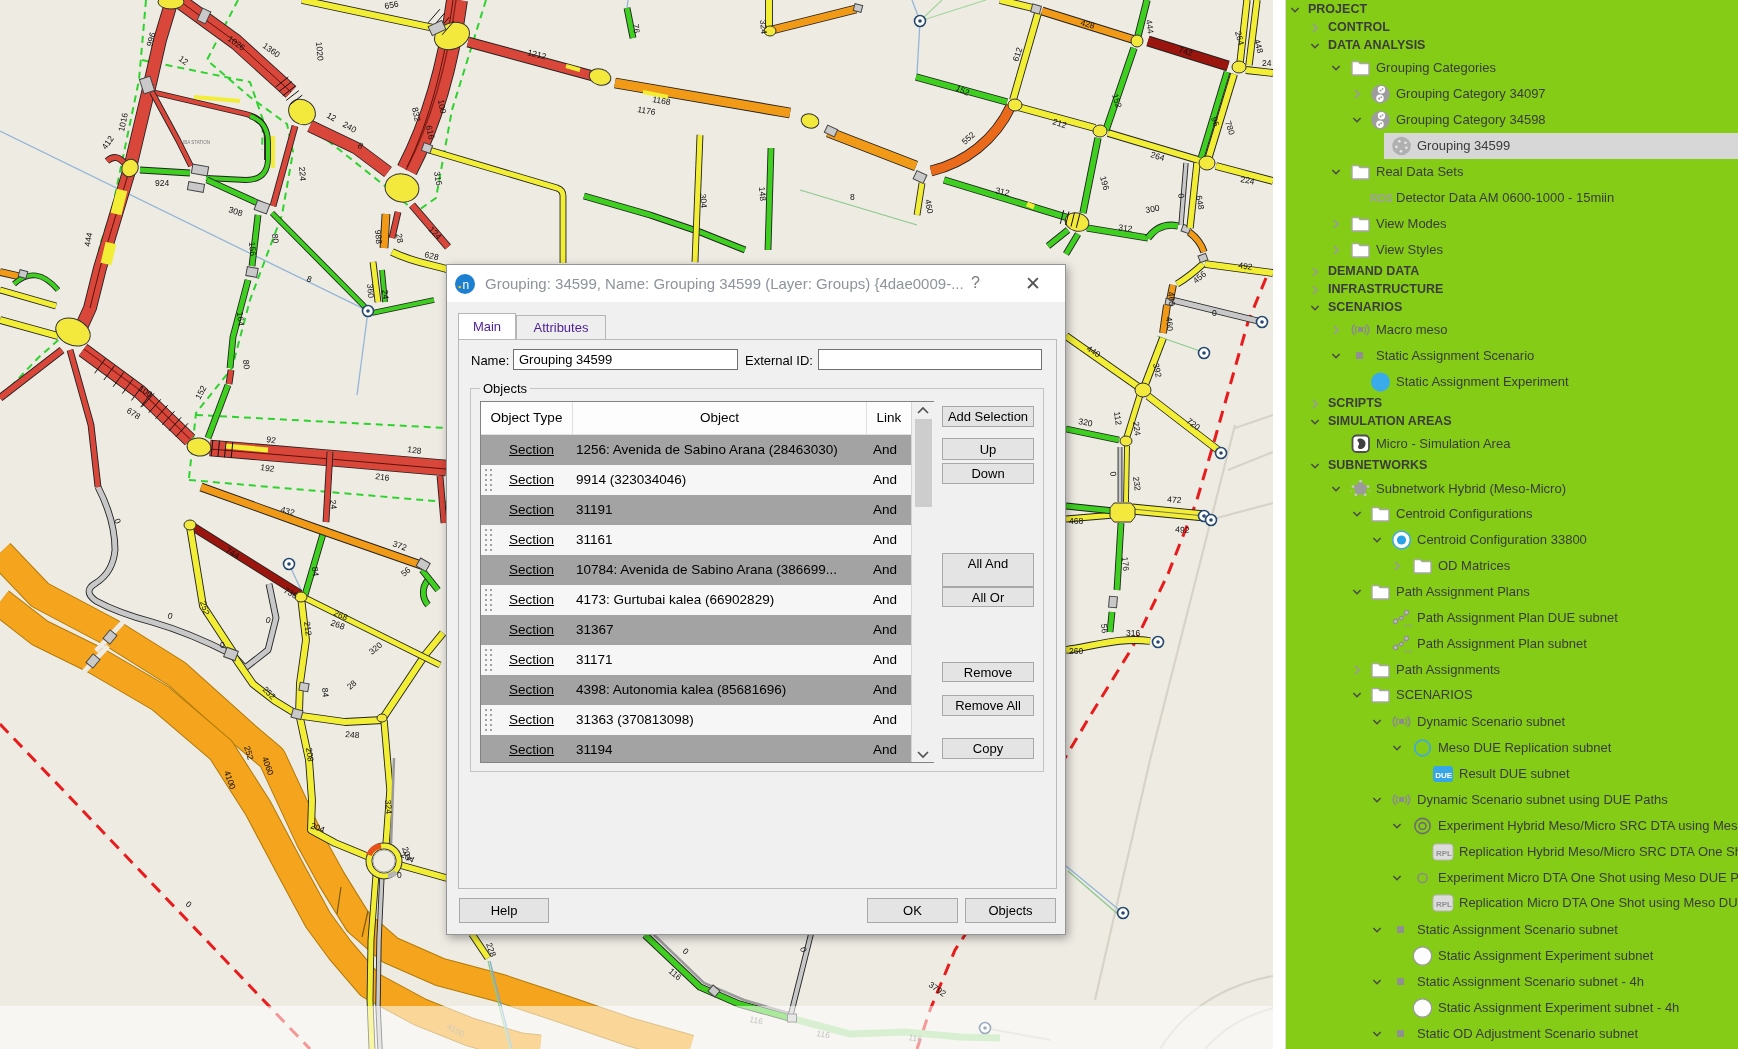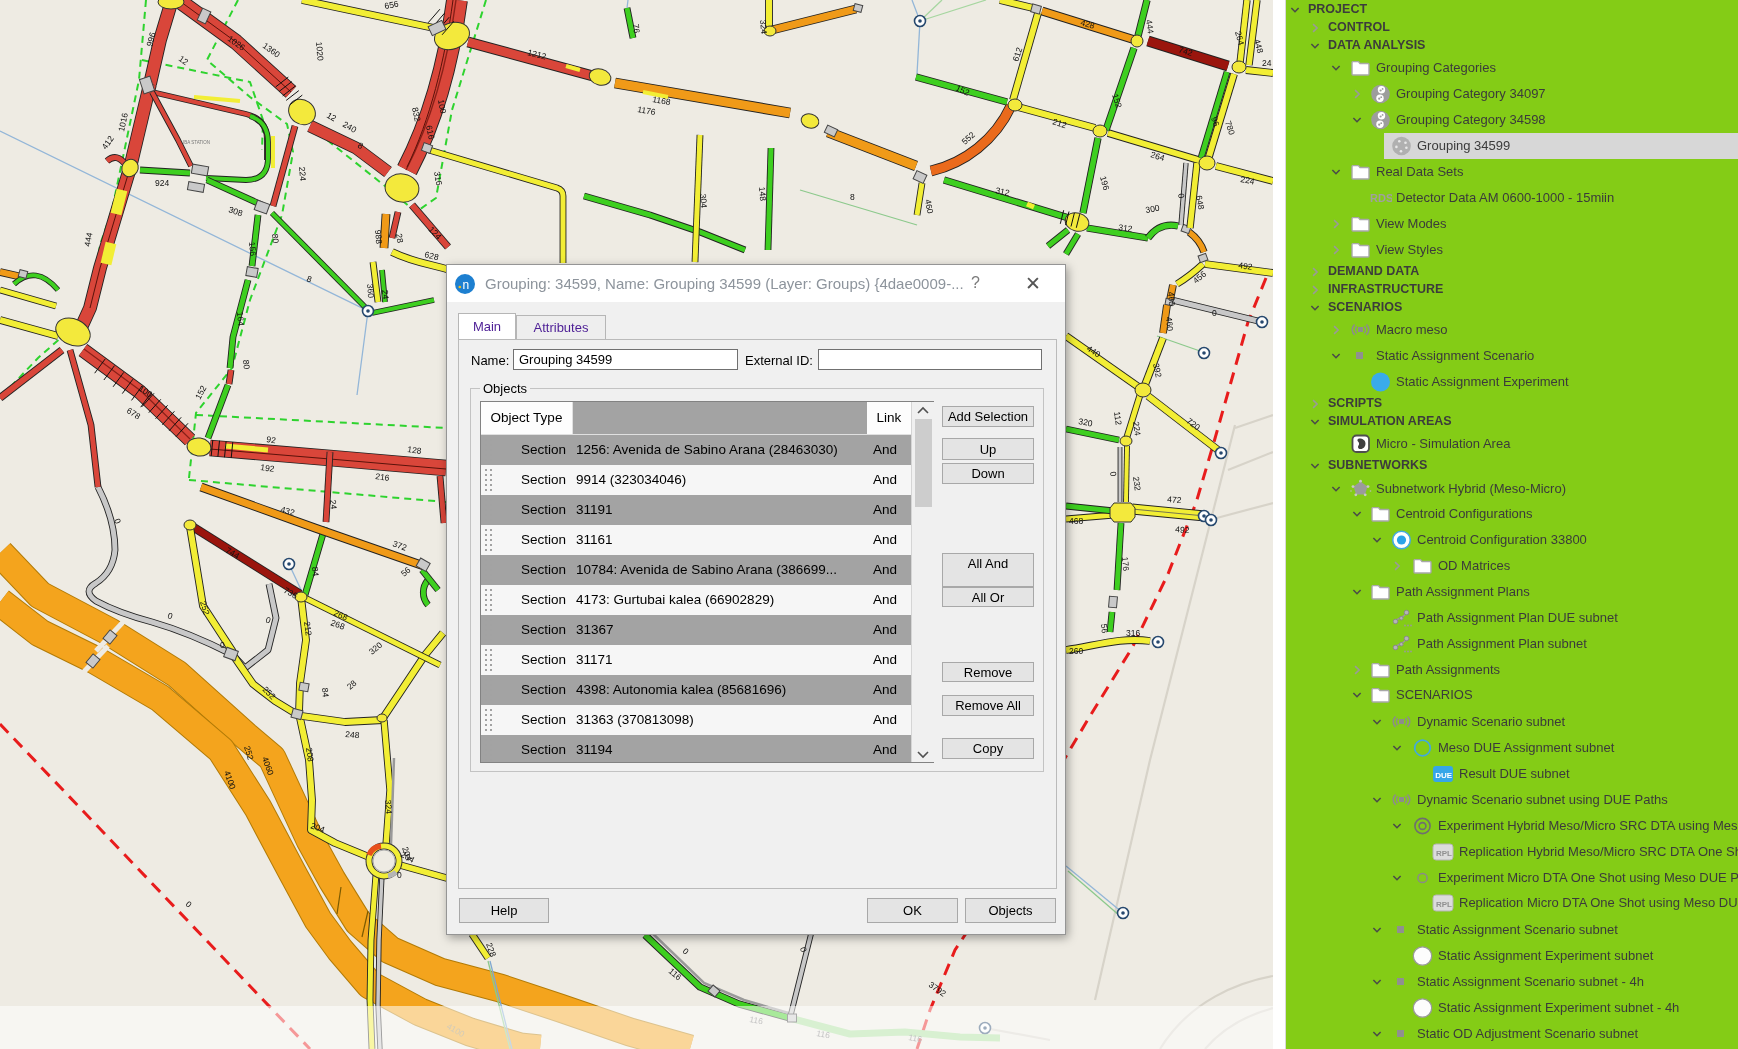--- a/index.html
+++ b/index.html
@@ -24,21 +24,21 @@
 #tabattr { left:69px; top:50px; width:90px; height:24px; background:#eeeeee; border:1px solid #b6b6b6; border-bottom:none; line-height:23px; z-index:2; }
 #pane { position:absolute; left:11px; top:74px; width:599px; height:550px; border:1px solid #bababa; background:#f0f0f0; }
 .lbl { position:absolute; font-size:13px; color:#000; }
 .tbox { position:absolute; background:#fff; border:1px solid #707070; font-size:13px; padding:2px 5px; }
 .gbox { position:absolute; border:1px solid #c3c3c3; }
 .gbox .glabel { position:absolute; left:9px; top:-8px; background:#f0f0f0; padding:0 3px; font-size:13px; }
 .btn { position:absolute; background:#e4e4e4; border:1px solid #a8a8a8; font-size:13px; text-align:center; color:#000; }
 #tablewrap { position:absolute; left:33px; top:136px; width:454px; height:362px; background:#a3a3a3; border:1px solid #828282; }
 .hdr { position:absolute; top:0; height:32px; font-size:13.5px; text-align:center; line-height:32px; background:#fdfdfd; border-right:1px solid #e0e0e0; }
 .trr { position:absolute; left:0; width:430px; height:30px; font-size:13.5px; }
-.trr .sec { position:absolute; left:40px; top:7px; }
+.trr .sec { position:absolute; left:28px; top:7px;text-decoration:underline; }
 .trr .obj { position:absolute; left:95px; top:7px; }
 .trr .and { position:absolute; left:392px; top:7px; }
 .trr .handle { position:absolute; left:4px; top:4px; width:8px; height:23px;
   background-image:repeating-linear-gradient(to bottom, #a2a2a2 0 2px, transparent 2px 5px), repeating-linear-gradient(to bottom, #a2a2a2 0 2px, transparent 2px 5px);
   background-size:2px 100%, 2px 100%; background-position:0 0, 5px 0; background-repeat:no-repeat, no-repeat; }
 </style>
 </head>
 <body>
 <div id="stage">
   <div id="map"><svg width="1273" height="1049" viewBox="0 0 1273 1049" xmlns="http://www.w3.org/2000/svg" font-family="Liberation Sans, sans-serif">
@@ -836,21 +836,21 @@
         </svg>
         <span class="tlabel" style="left:131px">Dynamic Scenario subnet</span>
       </div>
     <div class="trow" style="top:738px;left:0px">
         <svg class="chev" style="left:106px;top:5px" width="11" height="11" viewBox="0 0 11 11">
           <path d="M1.5,3.2 L5.5,7.4 L9.5,3.2" stroke="#4a4a4a" stroke-width="1.7" fill="none"></path>
         </svg>
         <svg class="ticon" style="left:126px;top:0px" width="22" height="20" viewBox="0 0 22 20">
           <circle cx="10.5" cy="10" r="7.8" fill="none" stroke="#41a8e0" stroke-width="1.7"></circle>
         </svg>
-        <span class="tlabel" style="left:152px">Meso DUE Assignment subnet</span>
+        <span class="tlabel" style="left:152px">Meso DUE Replication subnet</span>
       </div>
     <div class="trow" style="top:764px;left:0px">
         <svg class="ticon" style="left:146px;top:0px" width="22" height="20" viewBox="0 0 22 20">
           <rect x="1" y="2" width="20" height="16" rx="3" fill="#36a6e8"></rect>
           <text x="3.2" y="13.5" font-size="8" font-weight="bold" fill="#fff" font-family="Liberation Sans">DUE</text>
         </svg>
         <span class="tlabel" style="left:173px">Result DUE subnet</span>
       </div>
     <div class="trow" style="top:790px;left:0px">
         <svg class="chev" style="left:86px;top:5px" width="11" height="11" viewBox="0 0 11 11">
@@ -953,20 +953,21 @@
     <div id="pane"></div>
     <div class="lbl" style="left:24px;top:88px">Name:</div>
     <div class="tbox" style="left:66px;top:84px;width:225px;height:21px">Grouping 34599</div>
     <div class="lbl" style="left:298px;top:88px">External ID:</div>
     <div class="tbox" style="left:371px;top:84px;width:224px;height:21px"></div>
     <div class="gbox" style="left:23px;top:123px;width:574px;height:384px">
         <div class="glabel">Objects</div>
       </div>
     <div id="tablewrap">
       <div class="hdr" style="left:0;width:92px">Object Type</div>
+      <div class="hdr" style="left:92px;width:294px">Object</div>
       <div class="hdr" style="left:386px;width:44px;border-right:none">Link</div>
       <div style="position:absolute;left:0;top:32px;width:430px;height:1px;background:#e0e0e0"></div>
       <div class="trr" style="top:33px">
           <span class="handle"></span>
           <span class="sec">Section</span>
           <span class="obj">1256: Avenida de Sabino Arana (28463030)</span>
           <span class="and">And</span>
         </div>
       <div class="trr" style="top:63px;background:#f6f6f6">
           <span class="handle"></span>

